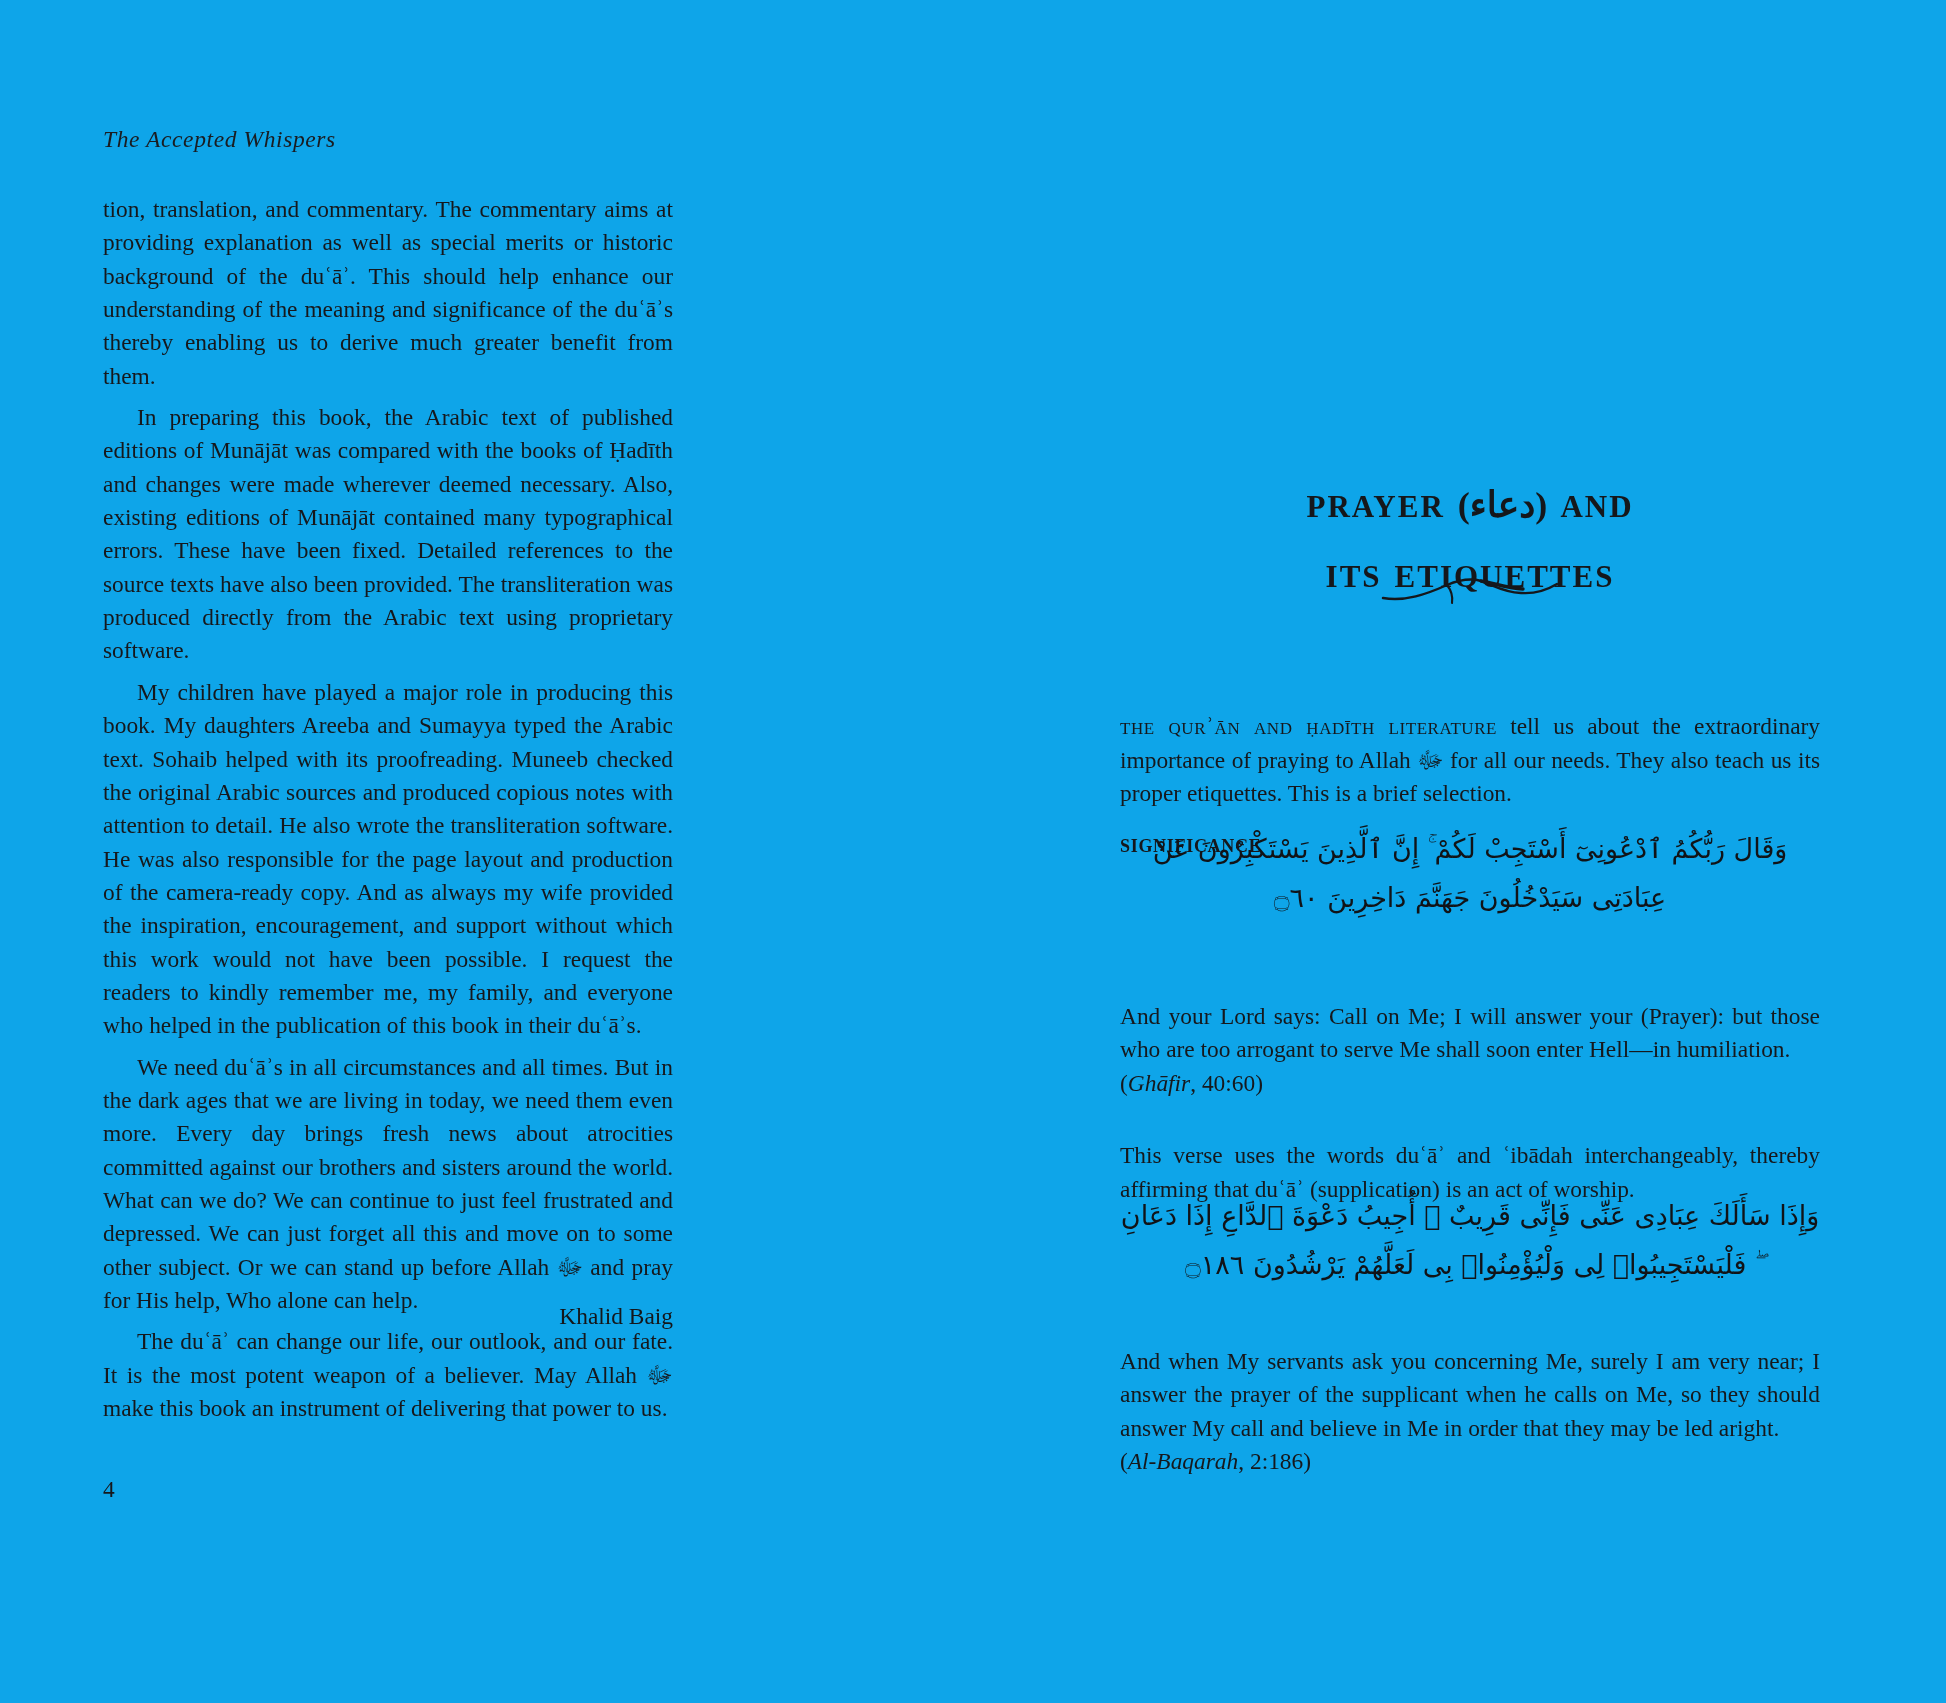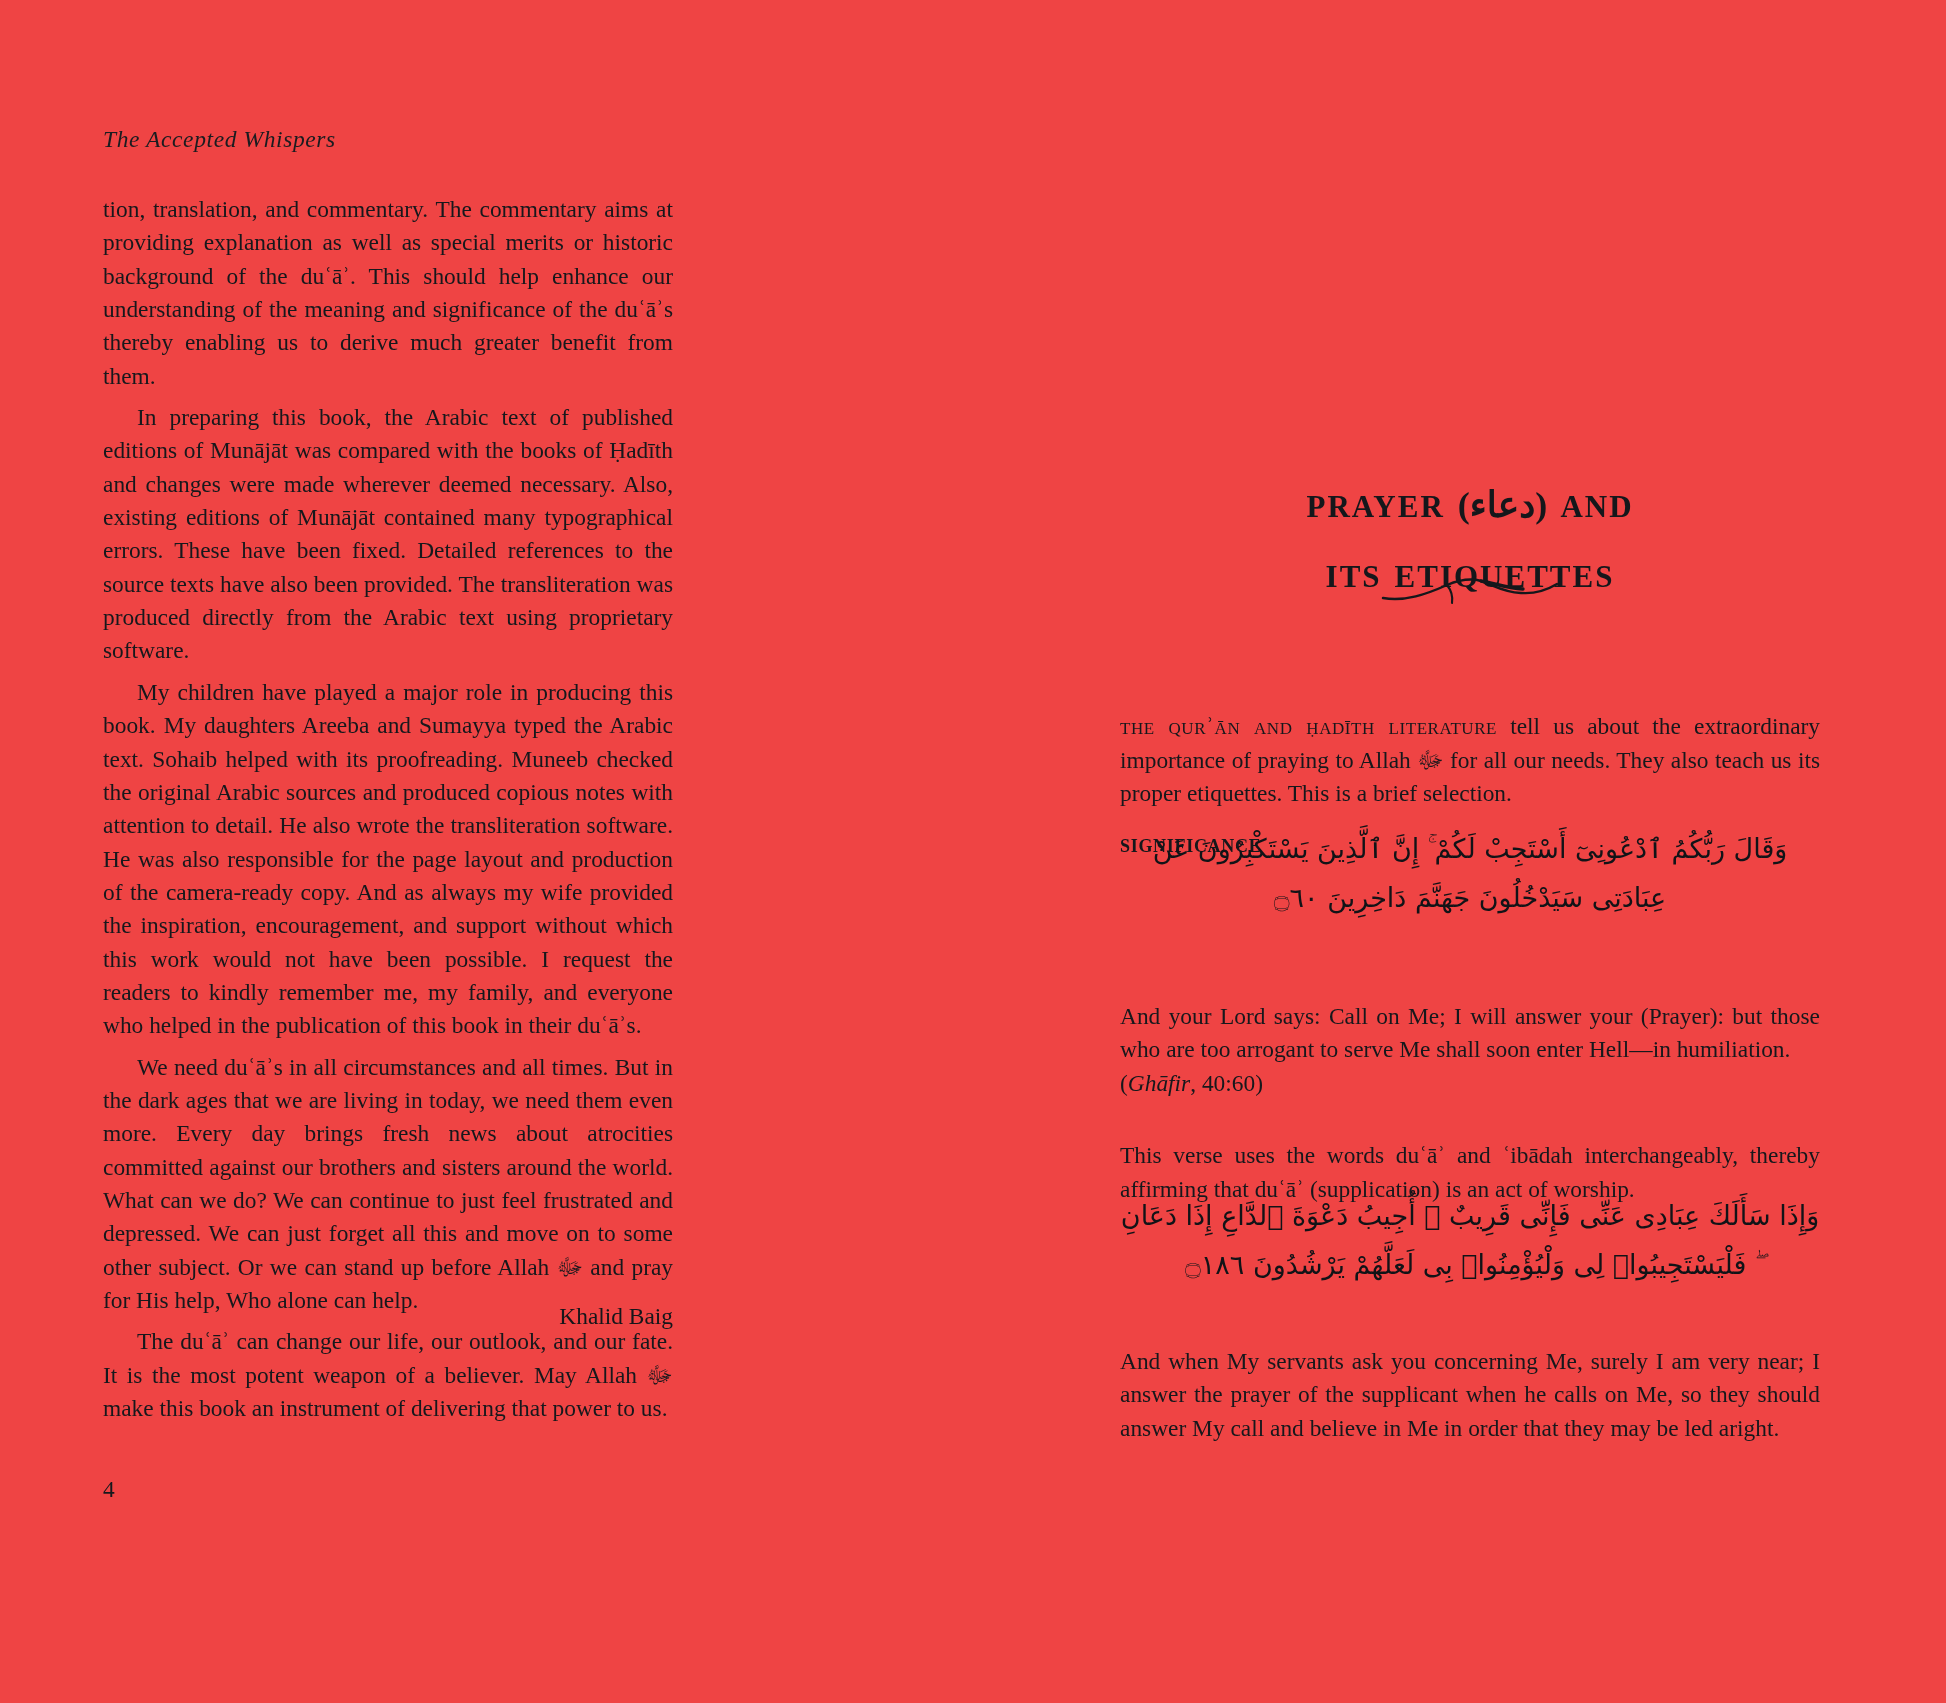--- a/index.html
+++ b/index.html
@@ -14,21 +14,21 @@
     position: relative;
     overflow: hidden;
     font-family: "Liberation Serif", "DejaVu Serif", serif;
     color: #14161a;
     -webkit-font-smoothing: antialiased;
   }
 
   .spread {
     position: absolute;
     inset: 0;
-    background: #ef4444;
+    background: #0ea5e9;
   }
 
   
   .page-left {
     position: absolute;
     left: 103px;
     top: 0;
     width: 600px;
     height: 1703px;
   }
@@ -258,17 +258,18 @@
       <span>And your Lord says: Call on Me; I will answer your (Prayer): but those who are too arrogant to serve Me shall soon enter Hell—in humiliation.</span>
       <span class="cite">(<i>Ghāfir</i><span class="nums">, 40:60)</span></span>
     </div>
 
     <p class="trans note-1">This verse uses the words duʿāʾ and ʿibādah interchangeably, thereby affirming that duʿāʾ (supplication) is an act of worship.</p>
 
     <div class="ayah ayah-2">وَإِذَا سَأَلَكَ عِبَادِى عَنِّى فَإِنِّى قَرِيبٌ ۖ أُجِيبُ دَعْوَةَ ٱلدَّاعِ إِذَا دَعَانِ ۖ فَلْيَسْتَجِيبُوا۟ لِى وَلْيُؤْمِنُوا۟ بِى لَعَلَّهُمْ يَرْشُدُونَ ۝١٨٦</div>
 
     <div class="trans trans-2">
       <span>And when My servants ask you concerning Me, surely I am very near; I answer the prayer of the supplicant when he calls on Me, so they should answer My call and believe in Me in order that they may be led aright.</span>
+      <span class="cite">(<i>Al-Baqarah</i><span class="nums">, 2:186)</span></span>
     </div>
 
   </div>
 
 </div>
 
 </body></html>

